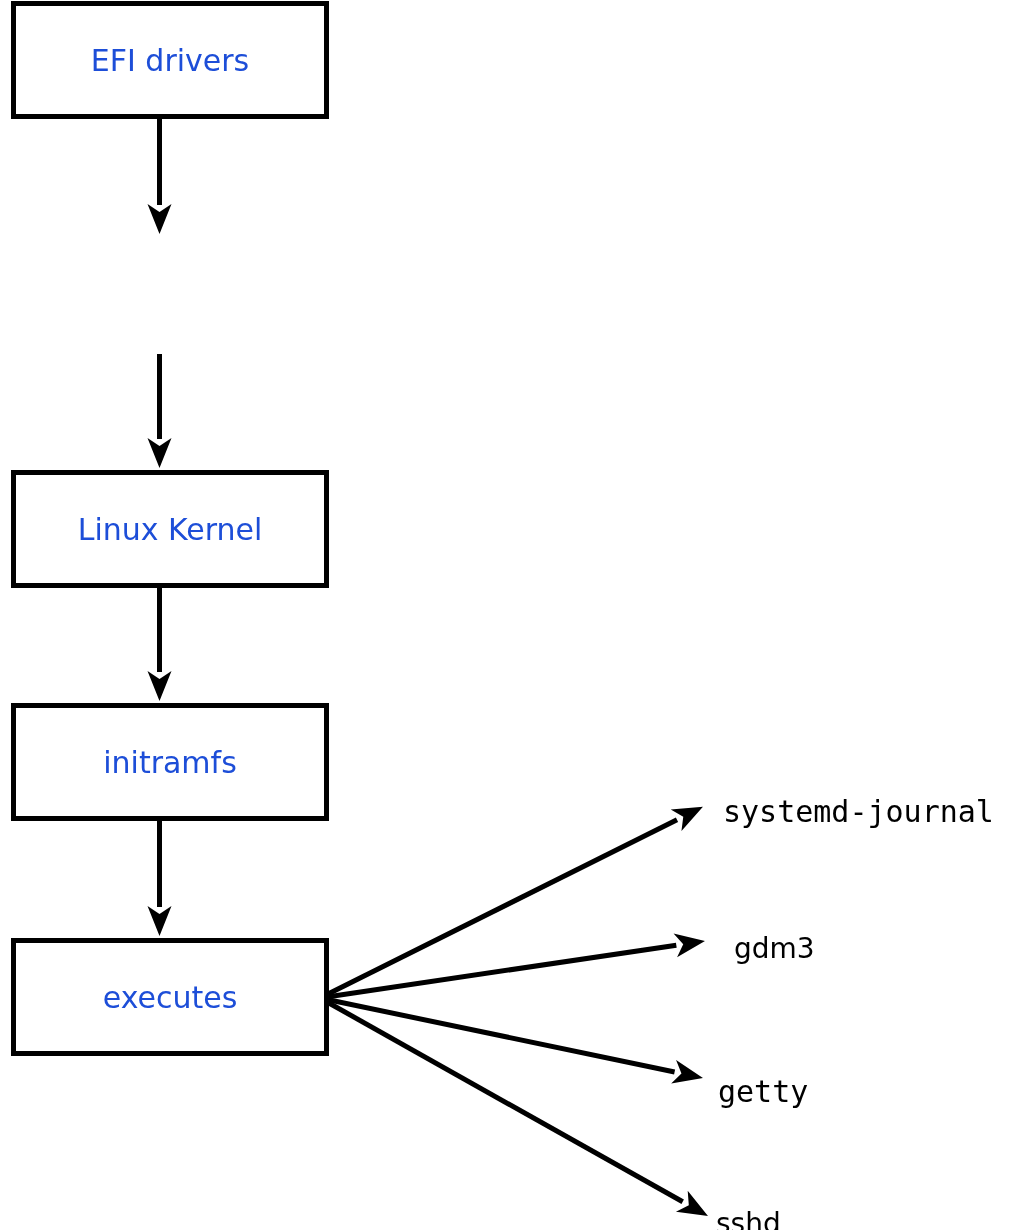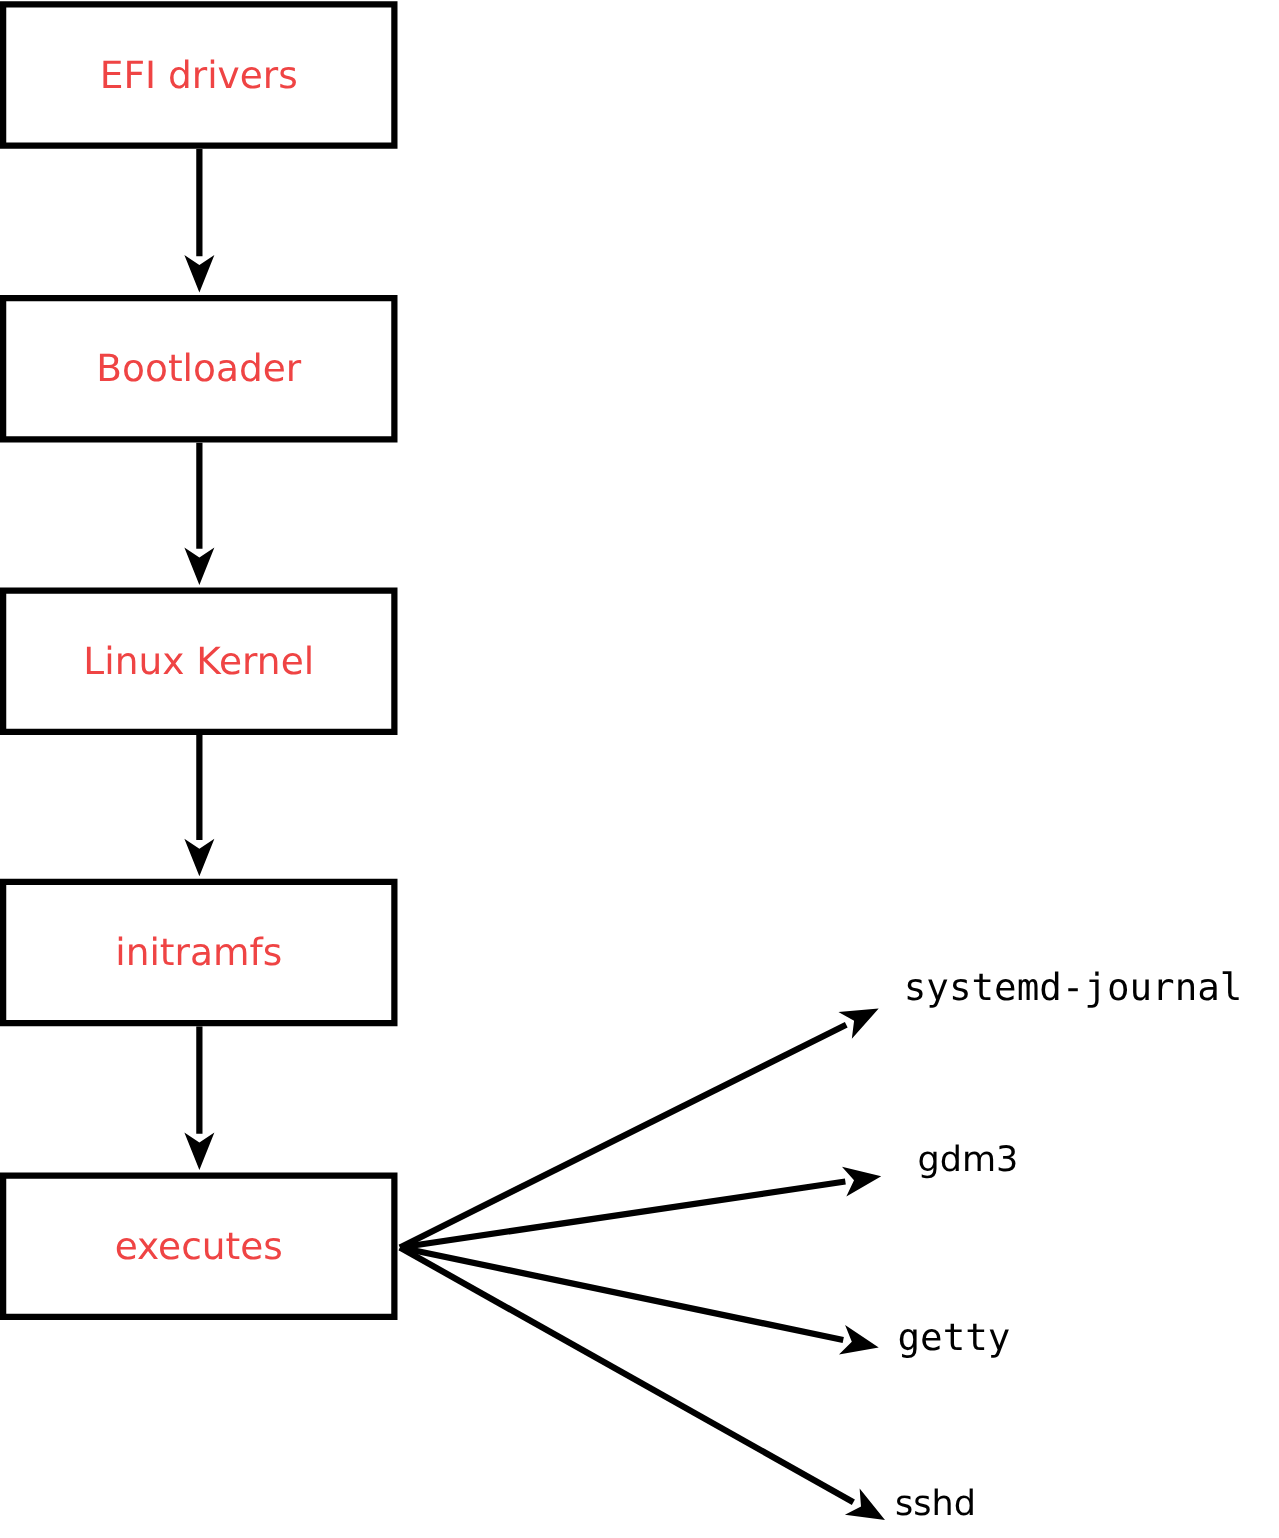--- a/index.html
+++ b/index.html
@@ -20,42 +20,43 @@
     top: 0;
     width: 1023px;
     height: 1230px;
   }
   #arrow-layer line {
     stroke: #000000;
     stroke-width: 5;
   }
   .node {
     position: absolute;
-    left: 0;
+    left: 11px;
     width: 318px;
     height: 118px;
     box-sizing: border-box;
     border: 5px solid #000000;
     background: #ffffff;
     display: flex;
     align-items: center;
     justify-content: center;
     font: 30px "DejaVu Sans", sans-serif;
-    color: #ef4444;
+    color: #1d4ed8;
   }
   .node-efi       { top: 1px; }
   .node-boot      { top: 236px; }
   .node-kernel    { top: 470px; }
   .node-initramfs { top: 703px; }
   .node-systemd   { top: 938px; }
 
   .target {
     position: absolute;
     white-space: nowrap;
     color: #000000;
+    margin-top: 21px;
   }
   .t-mono { font: 30px "DejaVu Sans Mono", monospace; line-height: 30px; }
   .t-sans { font: 28px "DejaVu Sans", sans-serif; line-height: 28px; }
 
   .target-journal { left: 723px; top: 776px; }
   .target-gdm3    { left: 734px; top: 914px; }
   .target-getty   { left: 718px; top: 1056px; }
   .target-sshd    { left: 716px; top: 1189px; }
 
   .note {
@@ -87,23 +88,20 @@
 
     <line x1="320" y1="998" x2="677" y2="819.8" marker-end="url(#arrowhead)"></line>
     <line x1="320" y1="998" x2="676.3" y2="945.2" marker-end="url(#arrowhead)"></line>
     <line x1="320" y1="998" x2="674.6" y2="1072" marker-end="url(#arrowhead)"></line>
     <line x1="320" y1="998" x2="682.7" y2="1201.8" marker-end="url(#arrowhead)"></line>
   </svg>
 
   <div class="node node-efi">
     <span>EFI drivers</span>
   </div>
-  <div class="node node-boot">
-    <span>Bootloader</span>
-  </div>
   <div class="node node-kernel">
     <span>Linux Kernel</span>
   </div>
   <div class="node node-initramfs">
     <span>initramfs</span>
   </div>
   <div class="node node-systemd">
     <span>executes</span>
   </div>
 

